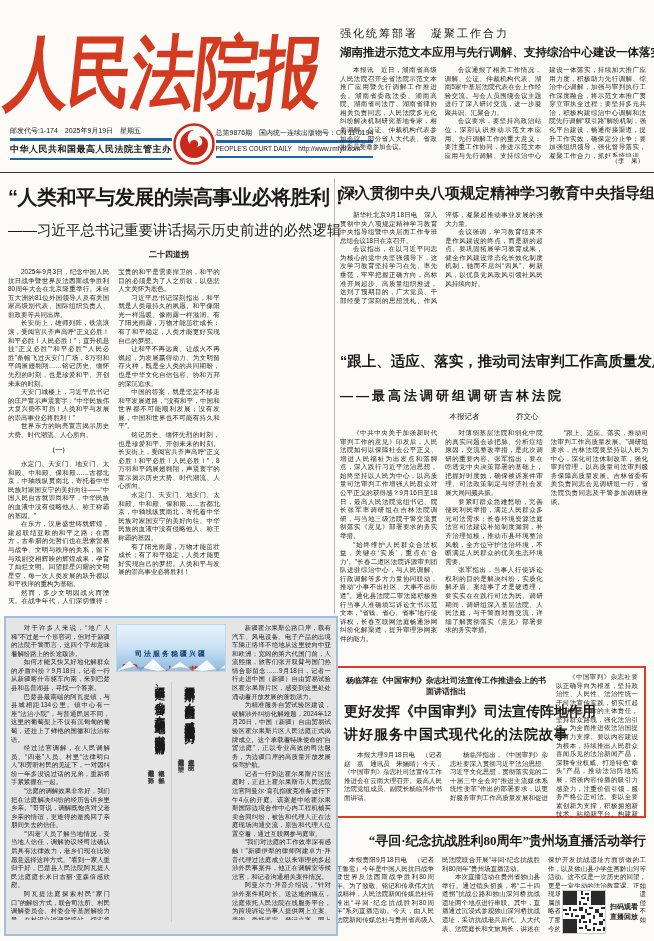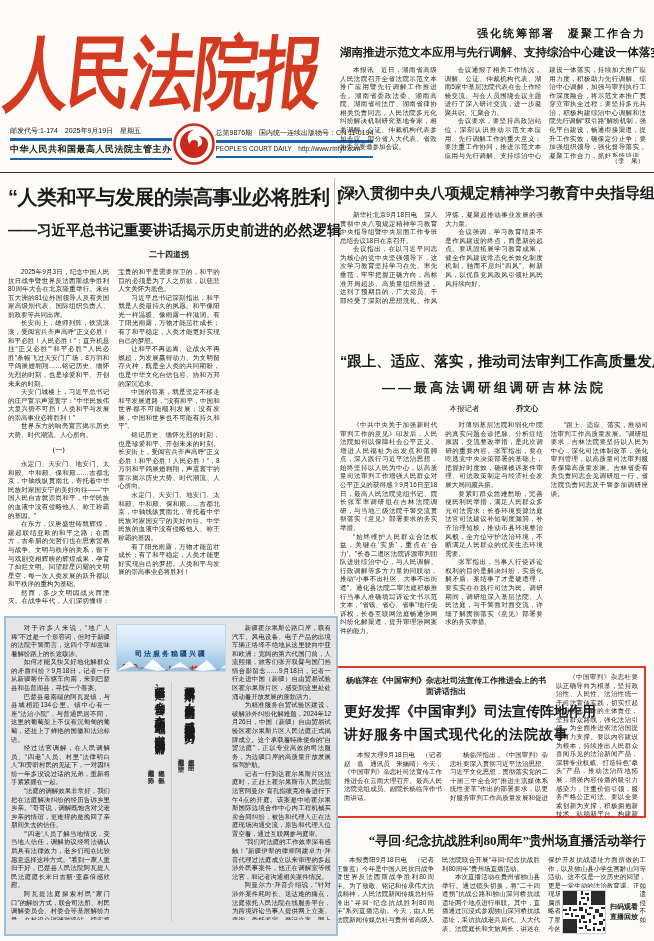--- a/index.html
+++ b/index.html
@@ -11,55 +11,55 @@
               font-size:64px;line-height:1.0;letter-spacing:-1px;transform:skewX(-6deg) scaleY(1.25);
               transform-origin:left top;white-space:nowrap;margin-top:22px;}
   .mast-info{position:absolute;left:0;top:112px;width:322px;display:flex;align-items:center;}
   .mi-col{flex:1;}
   .mi-small{font-size:7px;color:#222;white-space:nowrap;margin-bottom:2px;}
   .mi-bar{height:2.5px;background:#1a63ad;margin:2px 0;}
   .mi-org{font-size:9px;font-weight:bold;white-space:nowrap;letter-spacing:0.5px;}
   .mi-en{font-size:6.5px;white-space:nowrap;color:#222;}
   .logo{width:44px;height:44px;flex:0 0 44px;}
   
-  .kicker{font-weight:bold;text-align:right;}
+  .kicker{font-weight:normal;text-align:left;}
   .serif{font-family:"Liberation Serif","DejaVu Serif",serif;}
   .bodycols{column-fill:auto;text-align:justify;overflow:hidden;font-size:6.5px;line-height:1.32;color:#1f1f1f;}
   .bodycols p{margin:0;text-indent:2em;}
   .cont{color:#d23b26;font-weight:bold;font-size:6.8px;white-space:nowrap;}
   .arr{display:inline-block;width:8px;height:6px;background:#d23b26;vertical-align:-1px;margin-right:1px;
        clip-path:polygon(0 32%,52% 32%,52% 0,100% 50%,52% 100%,52% 68%,0 68%);}
   
   .hunan{position:absolute;left:340px;top:26px;width:306px;}
   .hunan .kicker{font-size:11px;letter-spacing:2px;margin-bottom:4px;}
   .hunan-h{font-size:11.5px;font-weight:bold;text-align:center;white-space:nowrap;margin-bottom:6px;}
   .hunan-body{height:100px;column-count:3;column-gap:8px;position:relative;}
   .hunan-sign{position:absolute;right:2px;bottom:0;background:#fcfbf8;font-size:6.5px;padding-left:4px;}
   
   .rule-h{position:absolute;left:0px;top:172px;width:654px;height:1px;background:#333;}
   .rule-v{position:absolute;left:334px;top:178px;width:1px;height:436px;background:#bbb;}
   
   .lead{position:absolute;left:8px;top:180px;width:322px;}
   .lead-h{font-size:20px;font-weight:900;text-align:center;letter-spacing:-0.5px;white-space:nowrap;margin-top:4px;}
-  .lead-sub{font-size:14.5px;font-weight:bold;text-align:right;margin-top:10px;white-space:nowrap;}
+  .lead-sub{font-size:14.5px;font-weight:normal;text-align:right;margin-top:10px;white-space:nowrap;}
   .lead-by{font-size:8px;font-weight:bold;text-align:center;margin-top:9px;}
   .lead-body{margin-top:8px;height:344px;column-count:3;column-gap:9px;}
   .lead-mark{text-indent:0 !important;text-align:center;font-weight:bold;margin:6px 0 !important;}
   .lead-cont{position:absolute;left:102px;top:596px;}
   
   .central{position:absolute;left:340px;top:184px;width:308px;}
   .central-h1{font-size:15px;font-weight:bold;text-align:center;white-space:nowrap;}
   .central-h2{font-size:15px;font-weight:bold;text-align:center;letter-spacing:6px;white-space:nowrap;margin-top:5px;}
   .central-body{margin-top:8px;height:110px;column-count:3;column-gap:8px;}
   
   .jilin{position:absolute;left:340px;top:352px;width:308px;}
   .jilin-h{font-size:14.5px;font-weight:900;text-align:center;white-space:nowrap;}
-  .jilin-sub{font-size:13px;font-weight:bold;text-align:center;letter-spacing:3px;margin-top:8px;}
+  .jilin-sub{font-size:13px;font-weight:bold;letter-spacing:3px;margin-top:16px;}
   .jilin-by{font-size:7.5px;text-align:center;margin-top:7px;}
-  .jilin-by b{font-weight:bold;padding-left:29px;}
+  .jilin-by b{font-weight:normal;padding-left:29px;}
   .jilin-body{margin-top:7px;height:216px;column-count:3;column-gap:8px;}
   
   .redbox{position:absolute;left:336px;top:666px;width:310px;height:152px;border:2.5px solid #e03a2a;
           background:#fffdfb;box-sizing:border-box;padding:5px 6px;display:flex;gap:8px;}
   .yang-left{width:204px;flex:0 0 204px;}
   .yang-k{font-size:8px;font-weight:bold;text-align:center;margin-top:2px;}
   .yang-h{font-size:14px;font-weight:900;text-align:center;margin-top:6px;white-space:nowrap;}
   .yang-h2{font-size:14px;font-weight:900;text-align:center;letter-spacing:1px;margin-top:5px;white-space:nowrap;}
   .yang-bl{margin-top:7px;height:58px;column-count:2;column-gap:8px;}
   .yang-right{flex:1;height:144px;}

